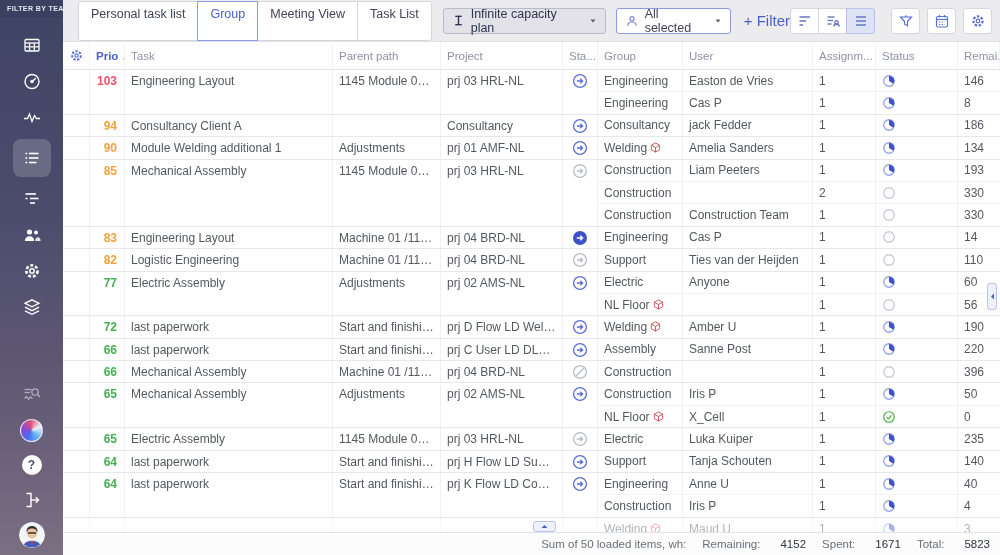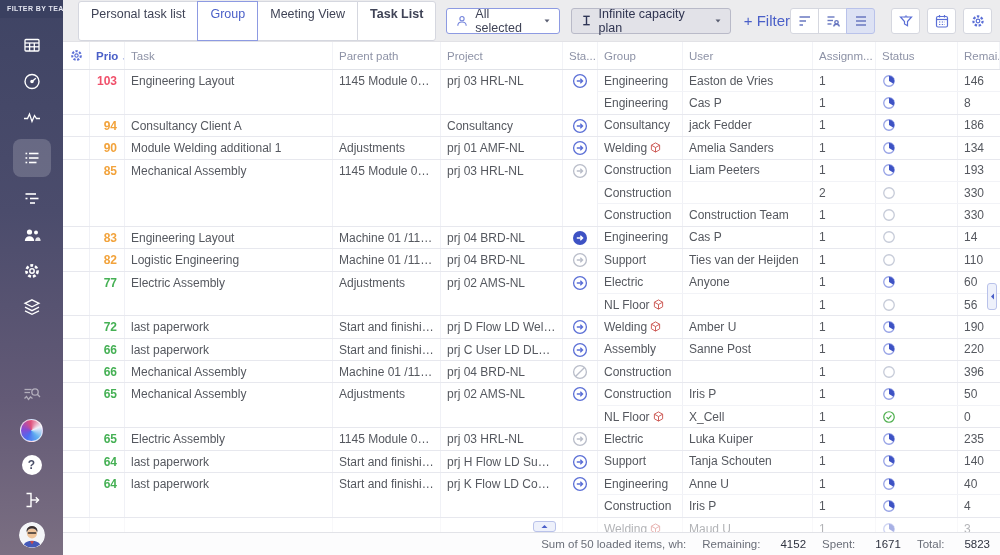--- a/index.html
+++ b/index.html
@@ -25,21 +25,21 @@
 
   
   .main { width:937px; flex:none; display:flex; flex-direction:column; position:relative; background:#fff; }
 
   
   .toolbar { height:42px; flex:none; background:#ececee; display:flex; align-items:center; padding:0 8px 0 15px; border-bottom:1px solid #e2e2e6; }
   .tabs { display:flex; }
   .tab { height:40px; line-height:24px; padding:0 12px; background:#fff; border:1px solid #d5d7df; margin-left:-1px;
          font-size:12.5px; color:#3f4356; cursor:pointer; white-space:nowrap; position:relative; }
   .tab:first-child { border-radius:3px 0 0 3px; margin-left:0; }
-  .tab:last-child { border-radius:0 3px 3px 0;font-weight:bold; }
+  .tab:last-child { border-radius:0 3px 3px 0; }
   .tab.active { color:var(--accent); border-color:#8d9ae2; z-index:2; }
   .dd { height:26px; display:flex; align-items:center; gap:6px; border-radius:3px; padding:0 8px; cursor:pointer; font-size:12.5px; }
   .dd-capacity { margin-left:11px; background:#e2e2e8; border:1px solid #b9bac8; color:#2f3450; font-weight:500; }
   .dd-team { margin-left:10px; background:#fff; border:1px solid #8d9ae2; color:#3f4356; min-width:100px; }
   .dd-team .lbl { flex:1; }
   .filter-link { margin-left:13px; color:var(--accent); font-size:15px; text-decoration:none; white-space:nowrap; cursor:pointer; }
   .tb-spacer { flex:1; }
   .btn-group { display:flex; margin-right:9px; }
   .icon-btn { width:29px; height:26px; background:#fff; border:1px solid #d5d7df; display:flex; align-items:center;
               justify-content:center; cursor:pointer; }
@@ -222,44 +222,44 @@
   <div class="main">
 
     <div class="toolbar">
       <div class="tabs" id="tabs">
           <div class="tab"><span>Personal task list</span></div>
           <div class="tab active"><span>Group</span></div>
           <div class="tab"><span>Meeting View</span></div>
           <div class="tab"><span>Task List</span></div>
         </div>
 
-      <div class="dd dd-team">
-        <span>
-            <svg width="14" height="14" viewBox="0 0 16 16" fill="none" stroke="#7585dc" stroke-width="1.3">
-              <circle cx="8" cy="5.3" r="2.4"></circle>
-              <path d="M3.2 13.5 c0-2.8 2-4.3 4.8-4.3 s4.8 1.5 4.8 4.3"></path>
-            </svg>
-          </span>
-        <span class="lbl">All selected</span>
-        <span>
-            <svg width="8" height="8" viewBox="0 0 8 8">
-              <path d="M1.5 2.5 L4 5.5 6.5 2.5 Z" fill="#5a5f72"></path>
-            </svg>
-          </span>
-      </div>
-
       <div class="dd dd-capacity">
         <span>
             <svg width="13" height="13" viewBox="0 0 14 14" stroke="#2f3556" stroke-width="1.5" fill="none">
               <line x1="3.5" y1="2.5" x2="10.5" y2="2.5"></line>
               <line x1="3.5" y1="11.5" x2="10.5" y2="11.5"></line>
               <line x1="7" y1="2.5" x2="7" y2="11.5"></line>
             </svg>
           </span>
         <span class="lbl">Infinite capacity plan</span>
+        <span>
+            <svg width="8" height="8" viewBox="0 0 8 8">
+              <path d="M1.5 2.5 L4 5.5 6.5 2.5 Z" fill="#5a5f72"></path>
+            </svg>
+          </span>
+      </div>
+
+      <div class="dd dd-team">
+        <span>
+            <svg width="14" height="14" viewBox="0 0 16 16" fill="none" stroke="#7585dc" stroke-width="1.3">
+              <circle cx="8" cy="5.3" r="2.4"></circle>
+              <path d="M3.2 13.5 c0-2.8 2-4.3 4.8-4.3 s4.8 1.5 4.8 4.3"></path>
+            </svg>
+          </span>
+        <span class="lbl">All selected</span>
         <span>
             <svg width="8" height="8" viewBox="0 0 8 8">
               <path d="M1.5 2.5 L4 5.5 6.5 2.5 Z" fill="#5a5f72"></path>
             </svg>
           </span>
       </div>
 
       <a class="filter-link">+ Filter</a>
       <div class="tb-spacer"></div>
       <div class="btn-group" id="view-buttons">

